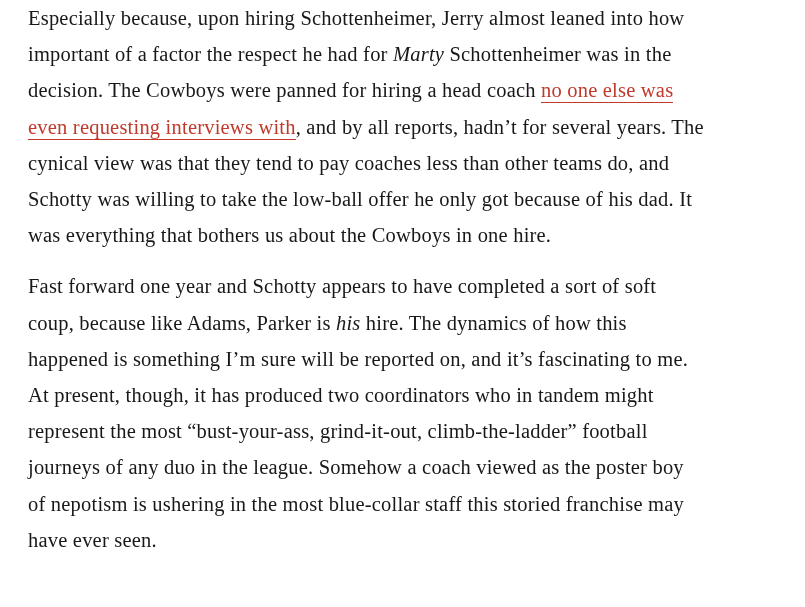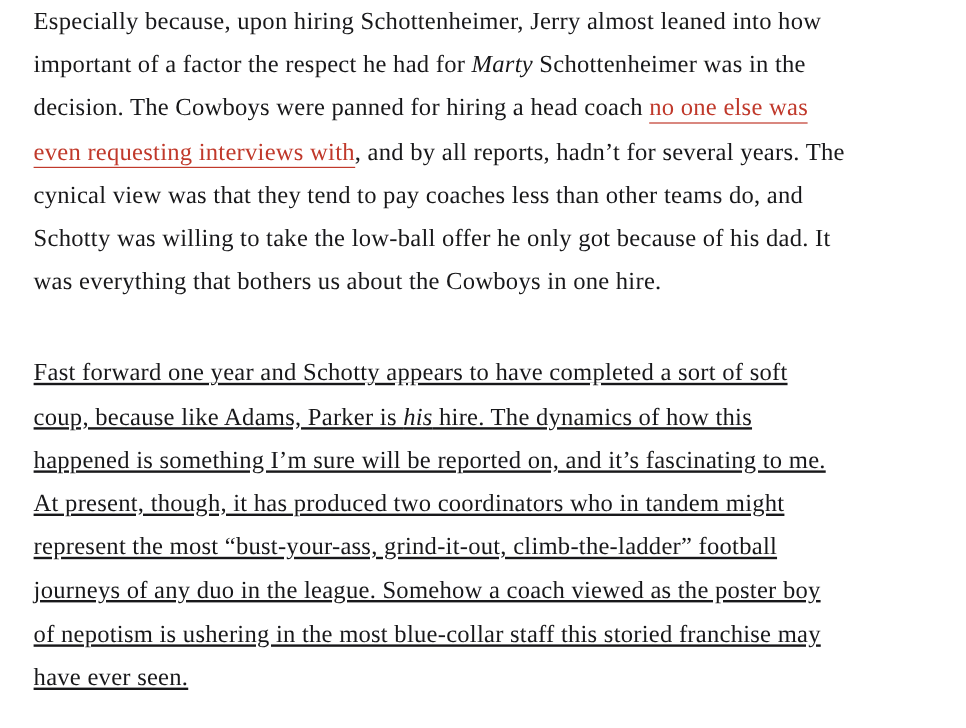--- a/index.html
+++ b/index.html
@@ -21,22 +21,21 @@
   }
   p.para {
     font-size: 20.5px;
     line-height: 36.2px;
     margin: 0;
     color: #18181a;
     text-align: left;
     letter-spacing: 0.01em;
   }
   p.para + p.para {
-    margin-top: 40px;
-    text-decoration: underline;
+    margin-top: 15px;
   }
   .first {
     margin-top: 2px;
   }
   em.ital {
     font-style: italic;
   }
   a.inline-link {
     color: #c0392b;
     text-decoration: none;

